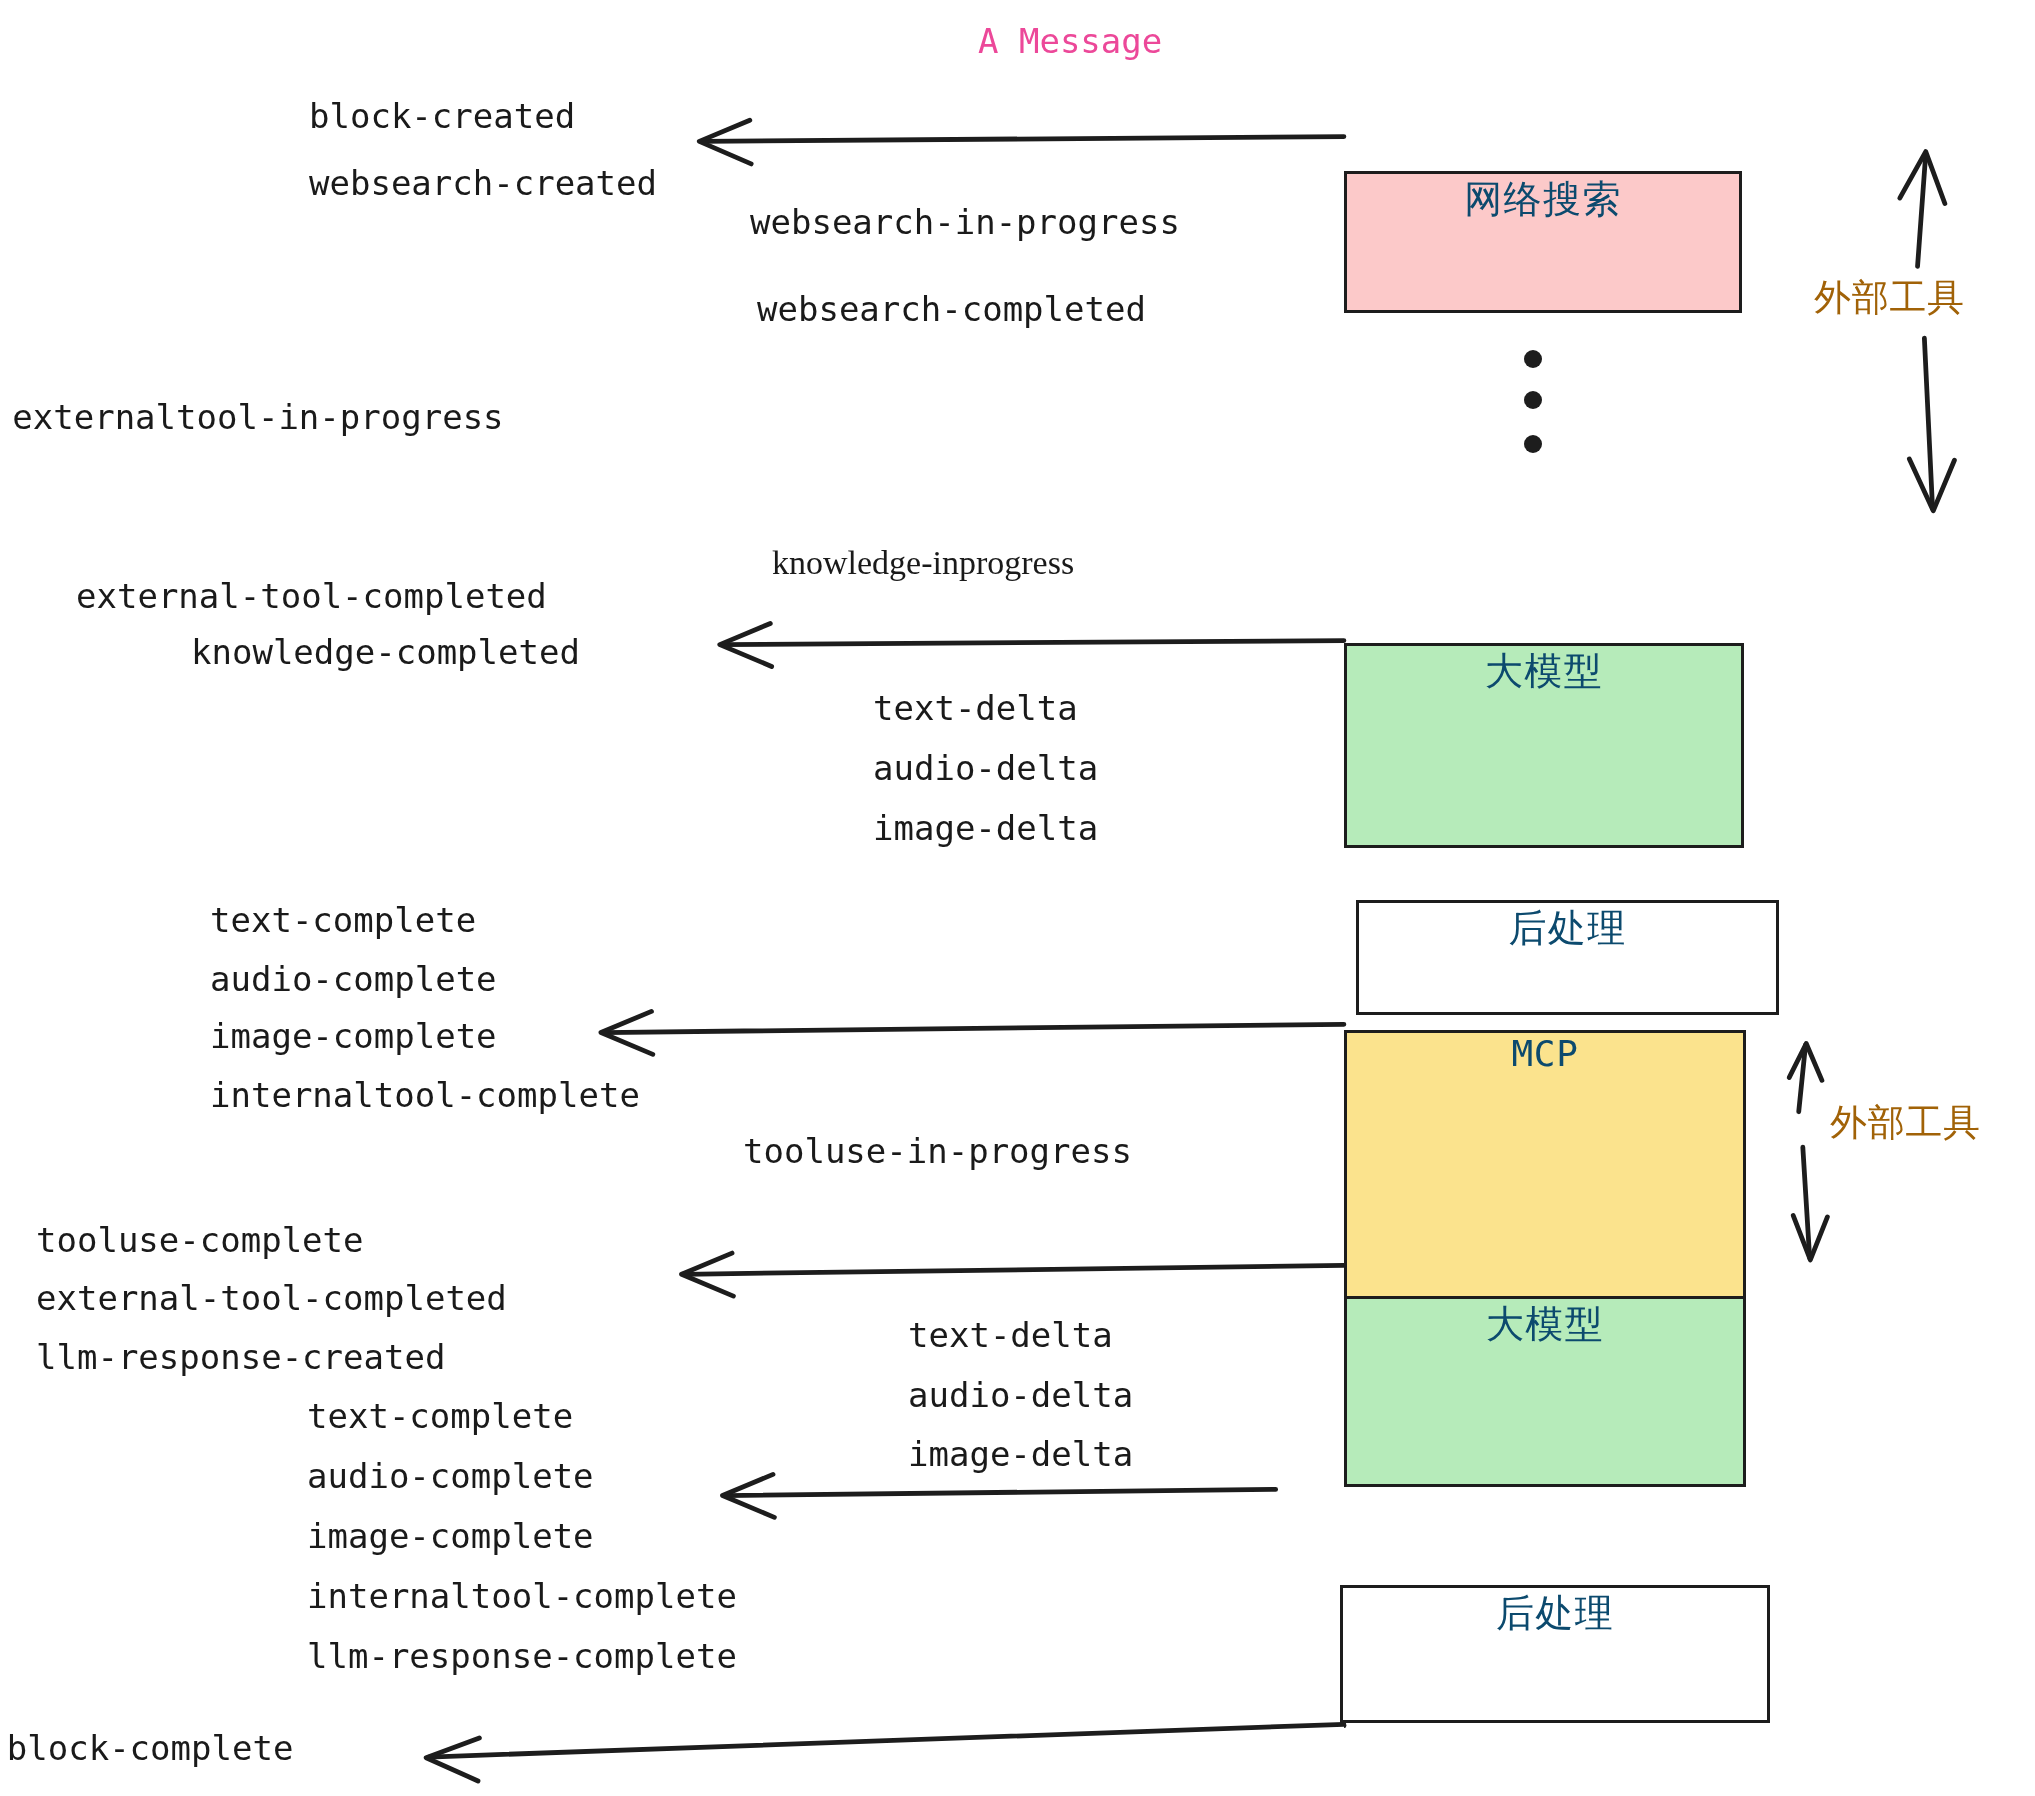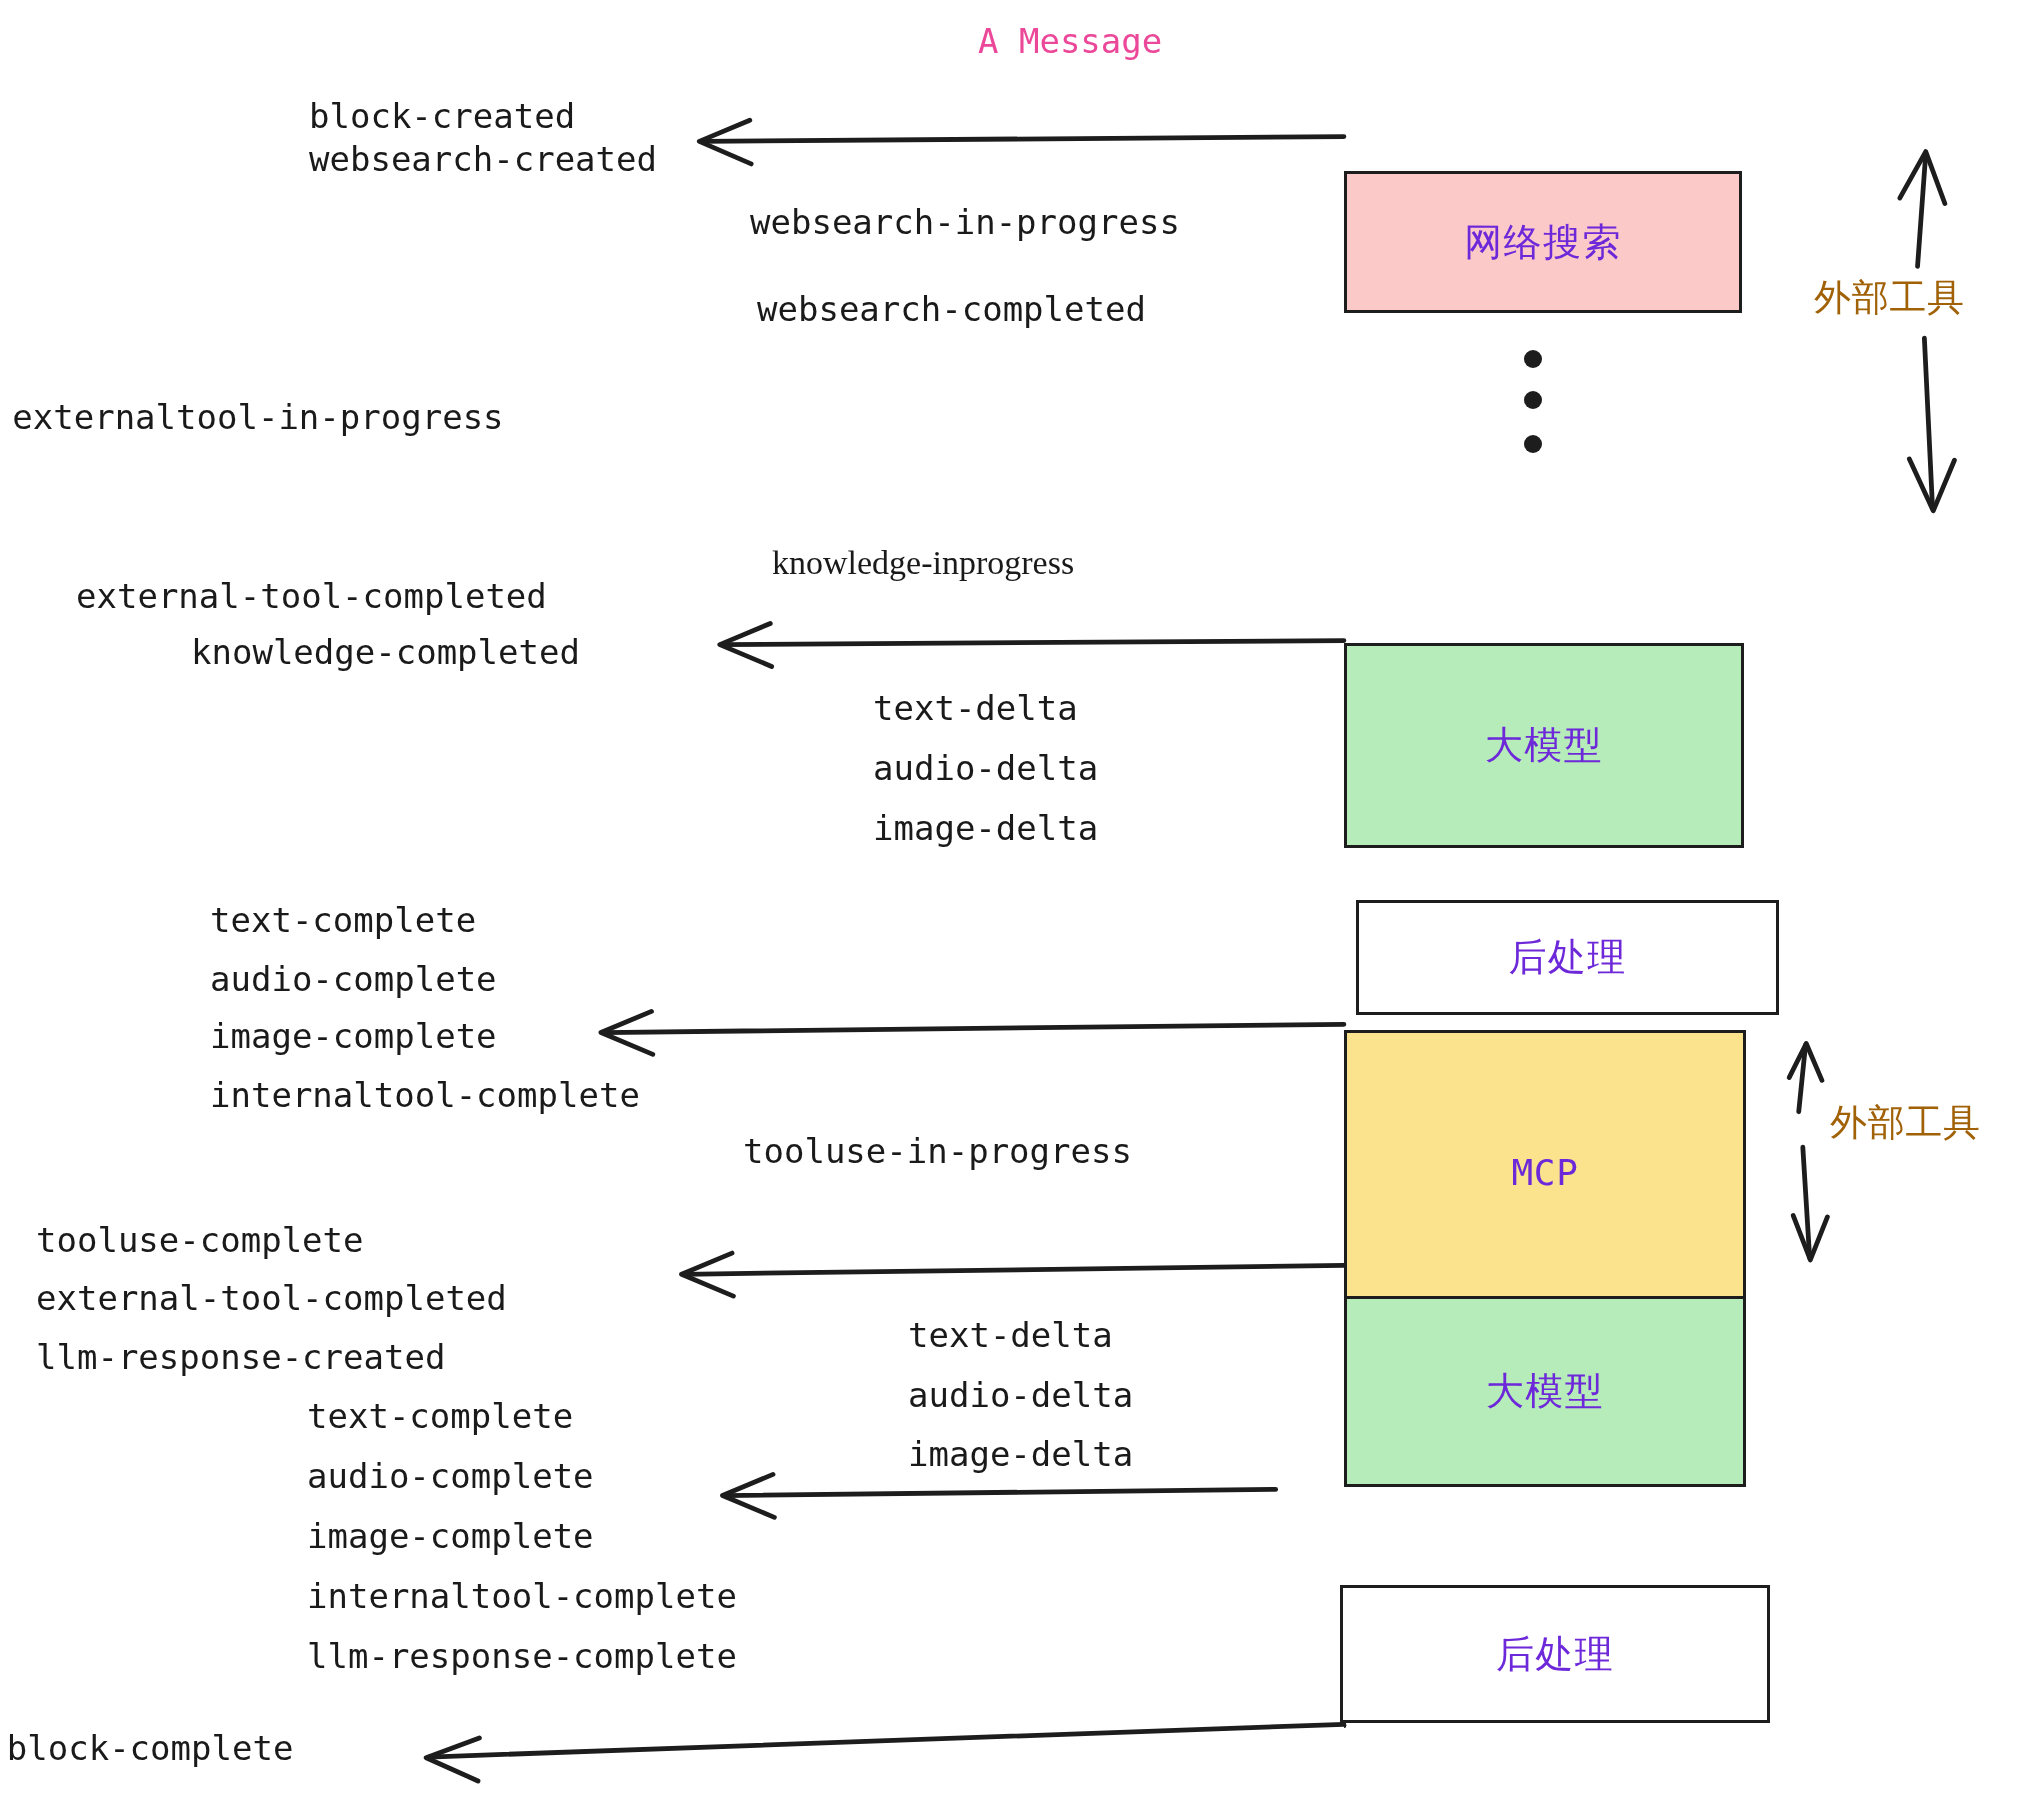--- a/index.html
+++ b/index.html
@@ -39,25 +39,24 @@
     font-family: "DejaVu Sans Mono", "Liberation Mono", monospace;
     font-size: 34px;
     color: #ec4899;
     white-space: pre;
   }
   .node {
     position: absolute;
     box-sizing: border-box;
     border: 3.4px solid #1d1d1d;
     display: flex;
-    align-items: center;
     justify-content: center;
     font-family: "DejaVu Sans", "Liberation Sans", sans-serif;
     font-size: 38px;
-    color: #6d28d9;
+    color: #0c4a6e;
     letter-spacing: 1.4px;
   }
   .node.mono {
     font-family: "DejaVu Sans Mono", "Liberation Mono", monospace;
     font-size: 36px;
     letter-spacing: 0.7px;
   }
   .sidelabel {
     position: absolute;
     font-family: "DejaVu Sans", "Liberation Sans", sans-serif;
@@ -167,21 +166,21 @@
   </div>
 
   <div class="dot" style="left:1524px; top:350px;"></div>
   <div class="dot" style="left:1524px; top:391px;"></div>
   <div class="dot" style="left:1524px; top:435px;"></div>
 
   <div class="sidelabel" style="left:1814px; top:273px;">外部工具</div>
   <div class="sidelabel" style="left:1830px; top:1098px;">外部工具</div>
 
   <div class="evt" style="left:309px;  top:99px;">block-created</div>
-  <div class="evt" style="left:309px;  top:142px;text-align:center;">websearch-created</div>
+  <div class="evt" style="left:309px;  top:166px;text-align:center;">websearch-created</div>
   <div class="evt" style="left:750px; top:205px;">websearch-in-progress</div>
   <div class="evt" style="left:757px; top:292px;">websearch-completed</div>
   <div class="evt" style="left:12.3px;   top:400px;">externaltool-in-progress</div>
   <div class="evt" style="left:772px; top:546px;font-family:Liberation Serif, serif;">knowledge-inprogress</div>
   <div class="evt" style="left:76px;  top:579px;">external-tool-completed</div>
   <div class="evt" style="left:191px;  top:635px;">knowledge-completed</div>
   <div class="evt" style="left:873px; top:691px;">text-delta</div>
   <div class="evt" style="left:873px; top:751px;">audio-delta</div>
   <div class="evt" style="left:873px; top:811px;">image-delta</div>
   <div class="evt" style="left:210px;  top:903px;">text-complete</div>

